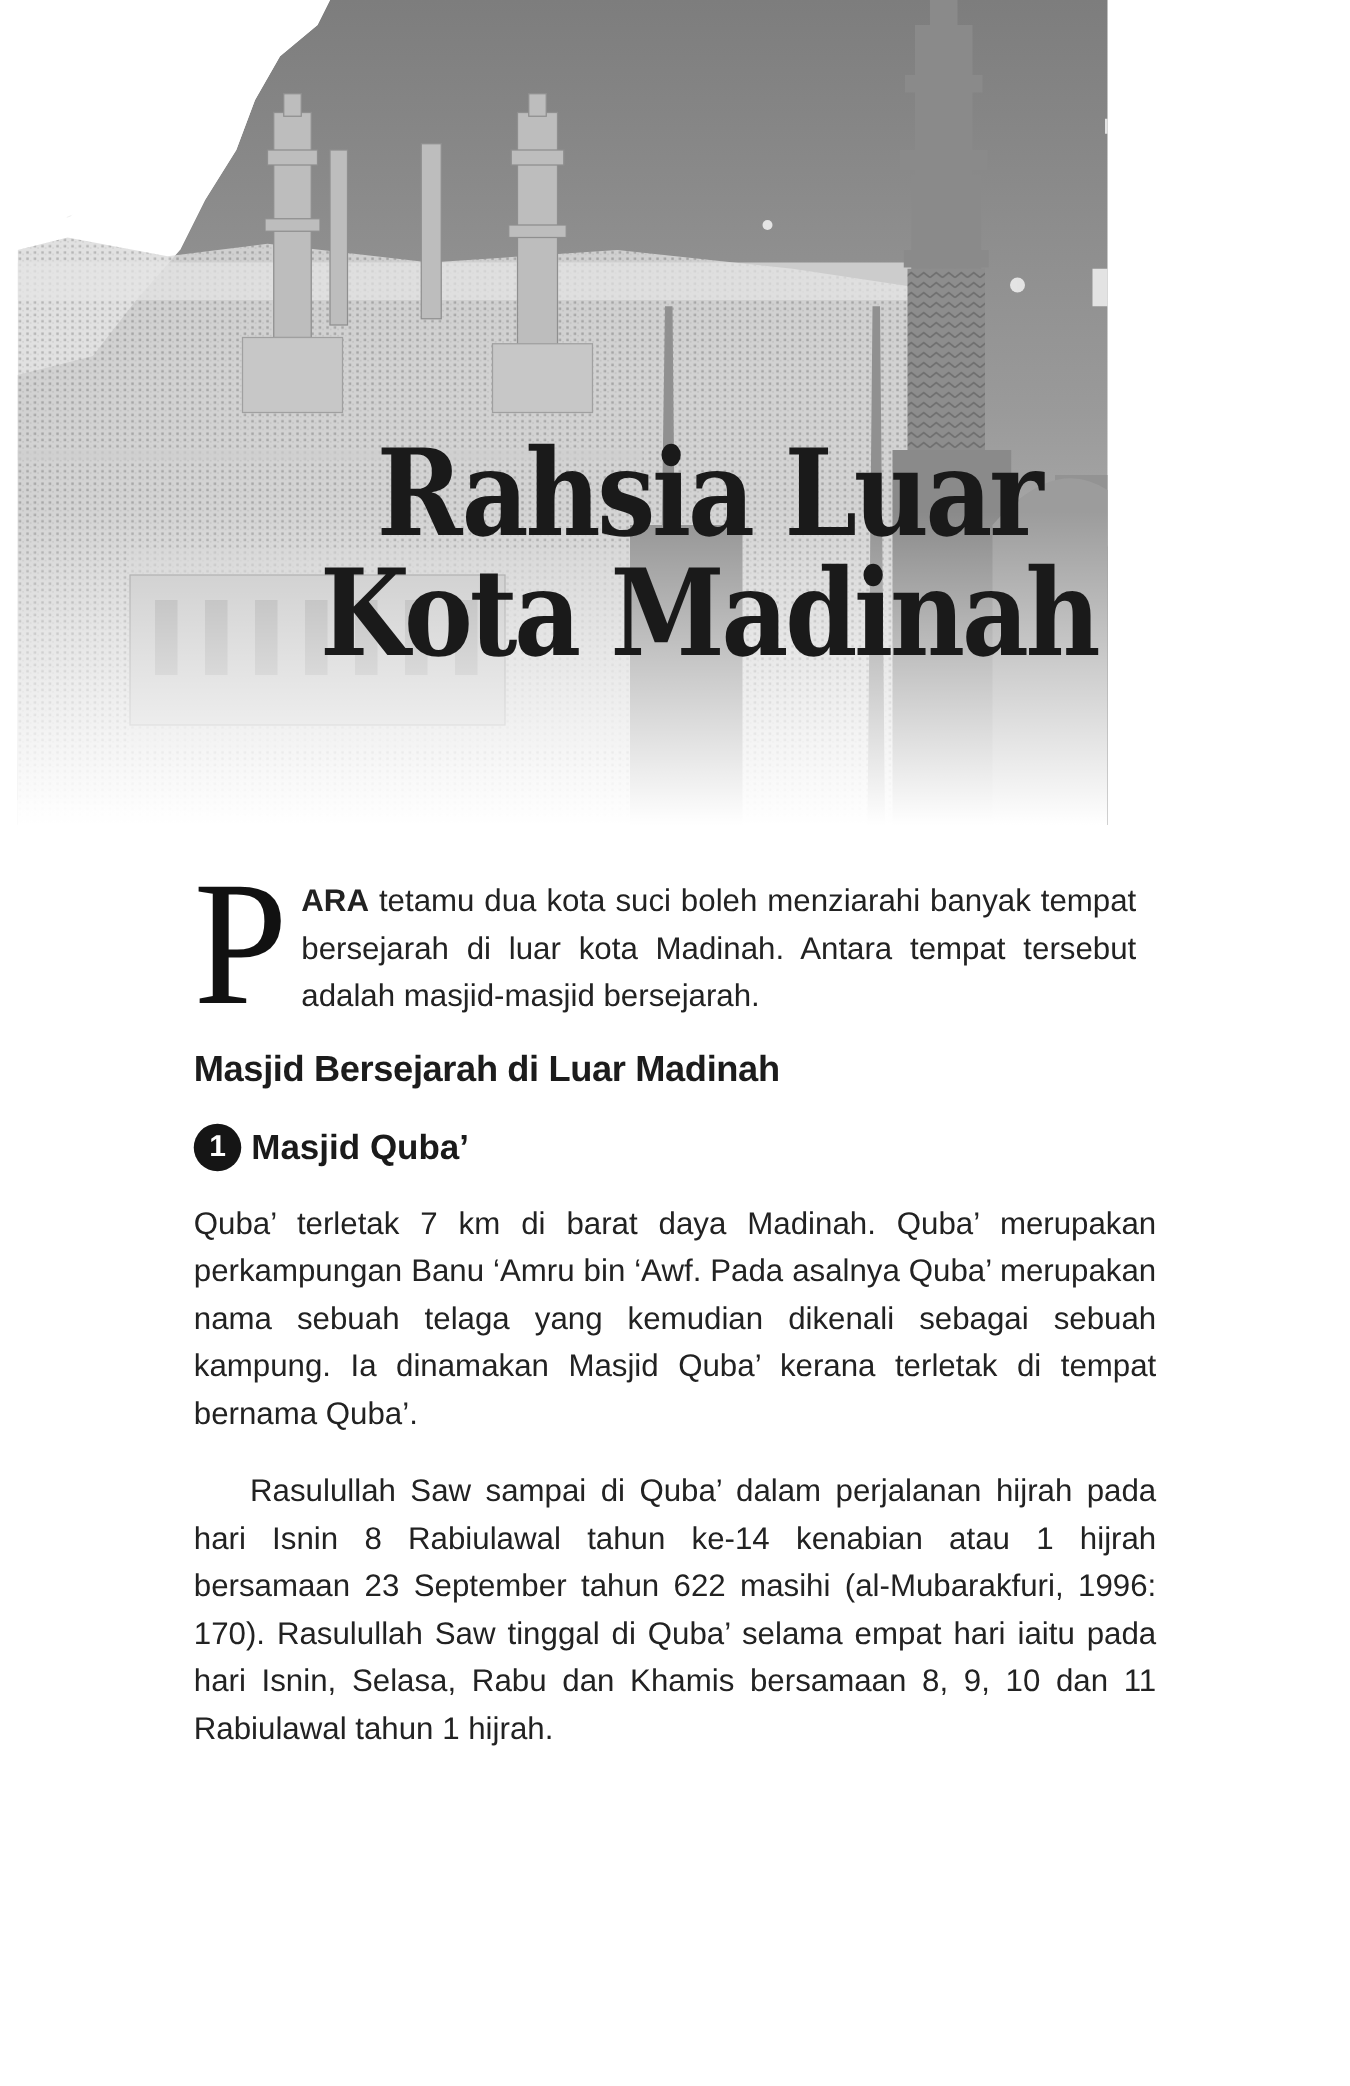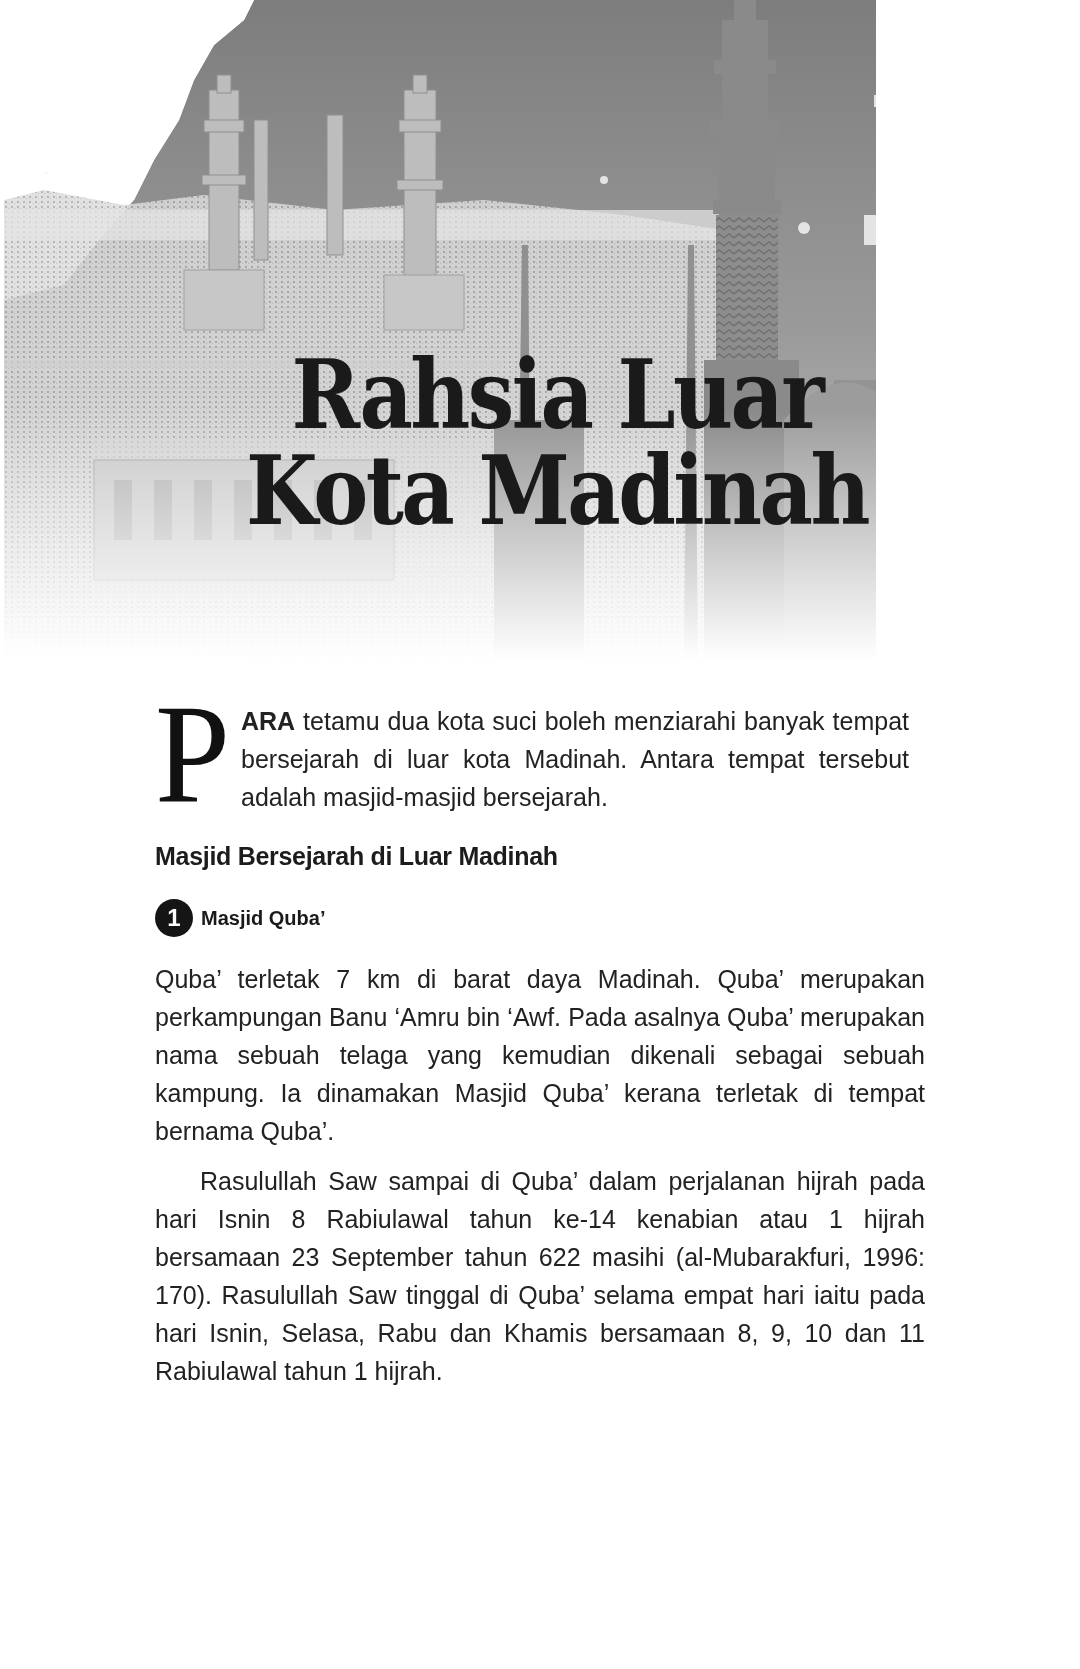--- a/index.html
+++ b/index.html
@@ -12,21 +12,21 @@
       height: 1669px;
       position: relative;
       overflow: hidden;
       font-family: "Liberation Sans", "DejaVu Sans", sans-serif;
       color: #1e1e1e;
     }
 
     
     .hero {
       position: absolute;
-      left: 4px; top: 0;
+      left: 14px; top: 0;
       width: 872px;
       height: 660px;
       overflow: hidden;
     }
     .hero svg { position: absolute; left: 0; top: 0; }
 
     .title {
       position: absolute;
       left: 0;
       top: 283px;
@@ -71,21 +71,21 @@
       line-height: 112px;
       color: #111;
       transform: scaleX(0.95);
       transform-origin: left top;
     }
     .intro .lead { font-weight: bold; }
     .intro p { margin: 16px; }
 
     .section-heading {
       margin: 20px 0 0 0;
-      font-size: 25px;
+      font-size: 29px;
       font-weight: bold;
       line-height: 40px;
       color: #1c1c1c;
       letter-spacing: -0.3px;
     }
 
     .item-heading {
       display: flex;
       align-items: center;
       margin-top: 22px;
@@ -98,32 +98,32 @@
       background: #151515;
       color: #fff;
       font-size: 24px;
       font-weight: bold;
       display: flex;
       align-items: center;
       justify-content: center;
       margin-right: 8px;
     }
     .item-title {
-      font-size: 20px;
+      font-size: 28px;
       font-weight: bold;
       color: #1a1a1a;
     }
 
     .para {
       margin: 0;
       text-align: justify;
       text-align-last: left;
     }
     .para1 { margin-top: 22px; }
-    .para2 { margin-top: 12px; text-indent: 45px; }
+    .para2 { margin-top: 24px; text-indent: 45px; }
   </style>
 </head>
 <body>
 
 <div class="hero">
   <svg width="1080" height="660" viewBox="0 0 1080 660">
     <defs>
       <linearGradient id="fadeBottom" x1="0" y1="0" x2="0" y2="1">
         <stop offset="0" stop-color="#ffffff" stop-opacity="0"></stop>
         <stop offset="0.62" stop-color="#ffffff" stop-opacity="0"></stop>

